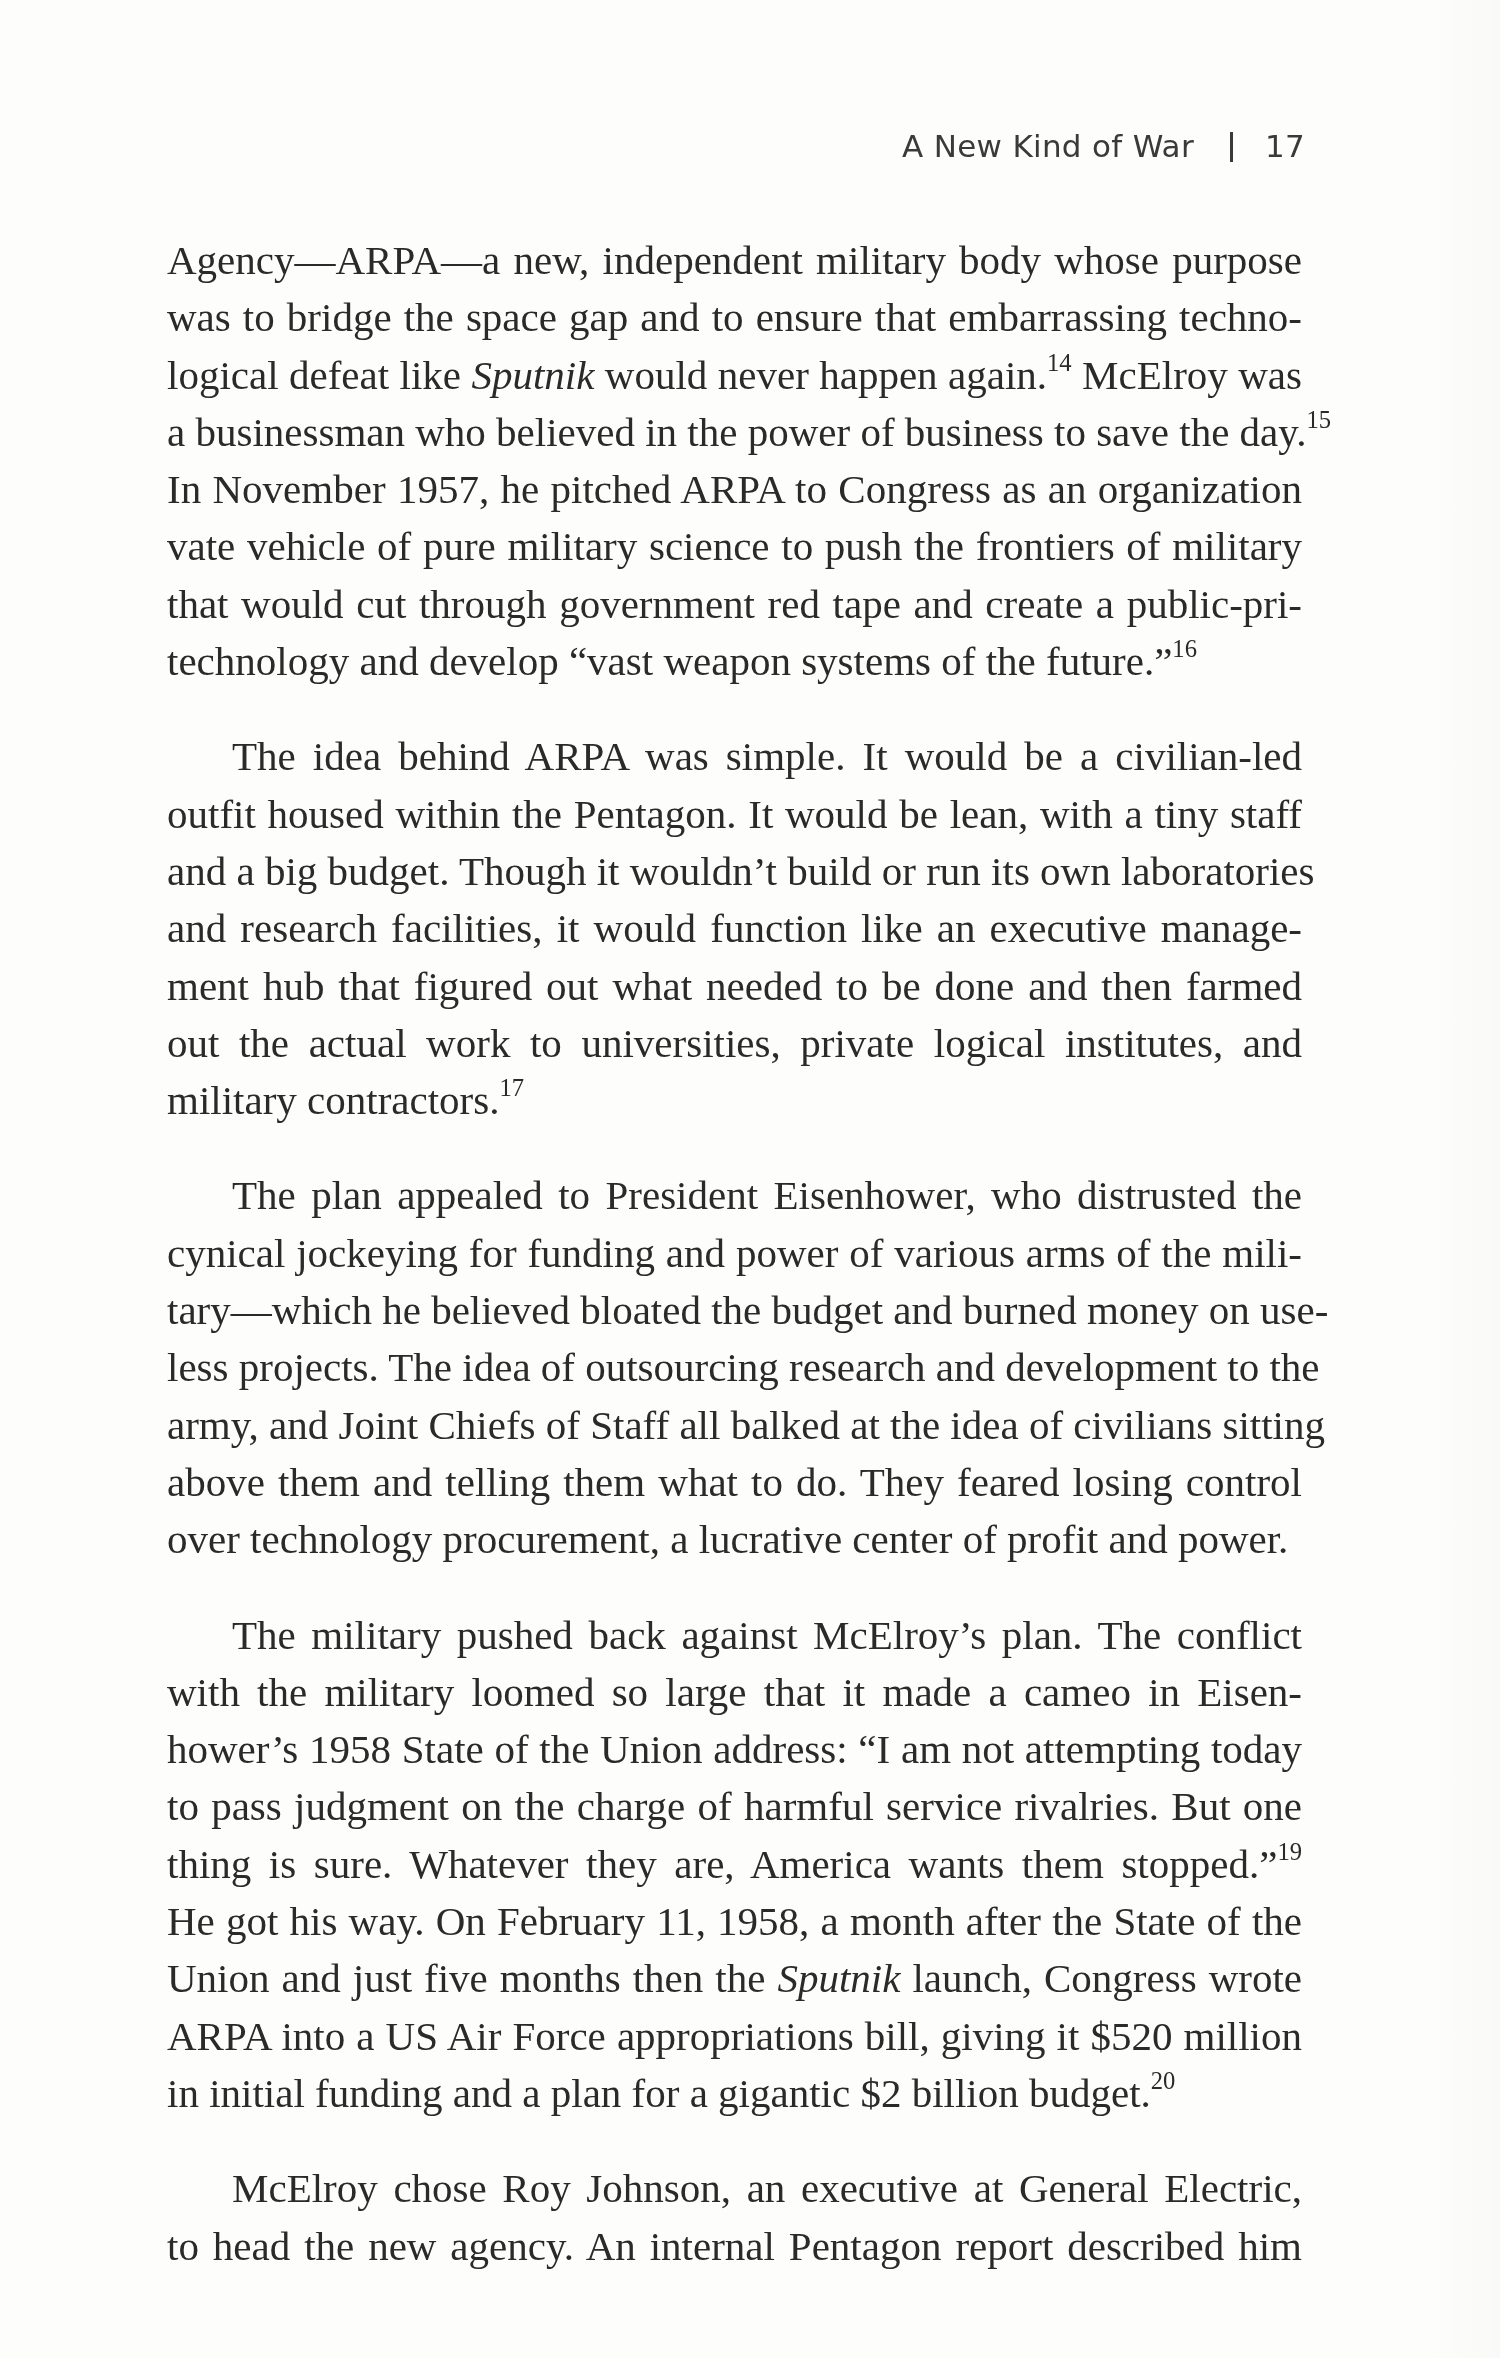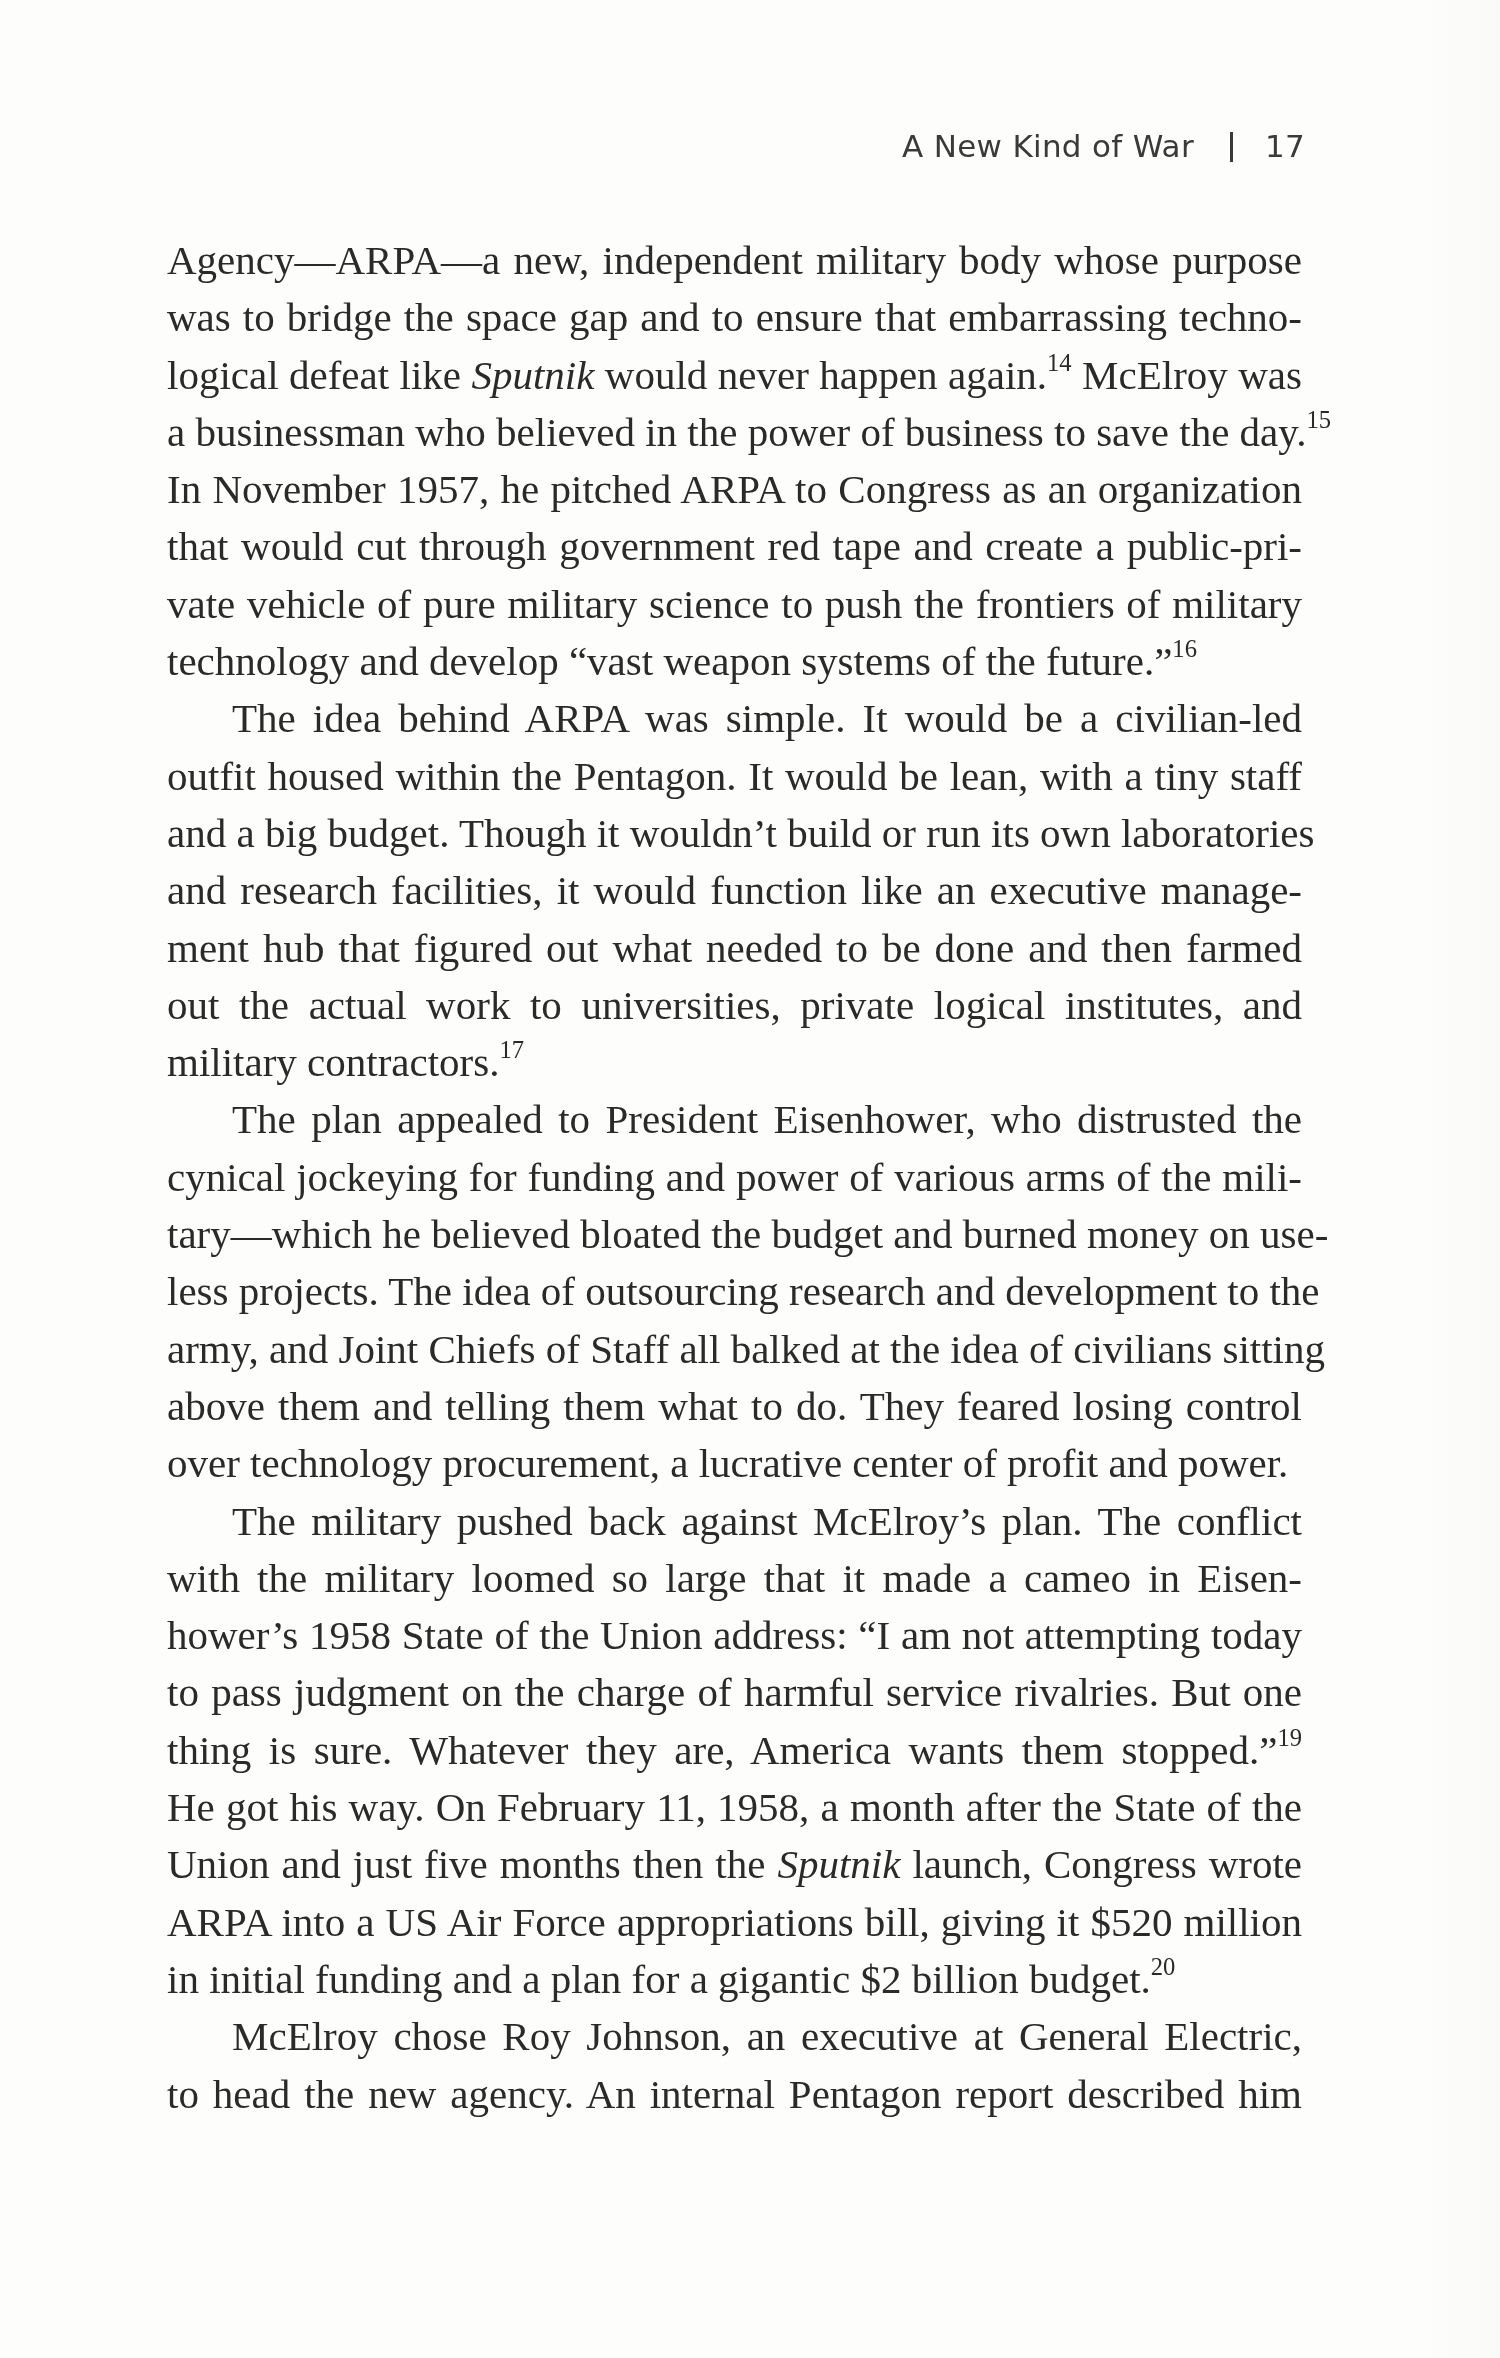--- a/index.html
+++ b/index.html
@@ -25,43 +25,43 @@
   .body-text {
     position: absolute; top: 232px; left: 167px; width: 1135px;
     font-family: Liberation Serif, serif;
     font-size: 41px; line-height: 57.3px;
   }
   .line {
     display: block; height: 57.3px; white-space: nowrap;
     text-align: justify; text-align-last: justify;
   }
   .line.last { text-align-last: left; }
-  .line.indent { padding-left: 65px; }
+  .line.indent { padding-left: 65px; margin-top: 38px; }
   .line .it { font-style: italic; }
   .line sup { font-size: 0.6em; line-height: 0; vertical-align: 0.75em; }
   .gutter-shadow {
     position: absolute; top: 0; right: 0; width: 80px; height: 100%;
     background: linear-gradient(to right, rgba(0,0,0,0), rgba(0,0,0,0.015));
   }
 </style>
 </head>
 <body>
 
 <div class="running-head">
   <span class="title">A New Kind of War</span><span class="sep"></span><span class="folio">17</span>
 </div>
 
 <div class="body-text" id="body-text">
     <span class="line"><span>Agency—ARPA—a new, independent military body whose purpose</span></span>
     <span class="line"><span>was to bridge the space gap and to ensure that embarrassing techno-</span></span>
     <span class="line"><span>logical defeat like </span><span class="it">Sputnik</span><span> would never happen again.</span><sup>14</sup><span> McElroy was</span></span>
     <span class="line"><span>a businessman who believed in the power of business to save the day.</span><sup>15</sup></span>
     <span class="line"><span>In November 1957, he pitched ARPA to Congress as an organization</span></span>
+    <span class="line"><span>vate vehicle of pure military science to push the frontiers of military</span></span>
     <span class="line"><span>that would cut through government red tape and create a public-pri-</span></span>
-    <span class="line"><span>vate vehicle of pure military science to push the frontiers of military</span></span>
     <span class="line last"><span>technology and develop “vast weapon systems of the future.”</span><sup>16</sup></span>
     <span class="line indent"><span>The idea behind ARPA was simple. It would be a civilian-led</span></span>
     <span class="line"><span>outfit housed within the Pentagon. It would be lean, with a tiny staff</span></span>
     <span class="line"><span>and a big budget. Though it wouldn’t build or run its own laboratories</span></span>
     <span class="line"><span>and research facilities, it would function like an executive manage-</span></span>
     <span class="line"><span>ment hub that figured out what needed to be done and then farmed</span></span>
     <span class="line"><span>out the actual work to universities, private logical institutes, and</span></span>
     <span class="line last"><span>military contractors.</span><sup>17</sup></span>
     <span class="line indent"><span>The plan appealed to President Eisenhower, who distrusted the</span></span>
     <span class="line"><span>cynical jockeying for funding and power of various arms of the mili-</span></span>

